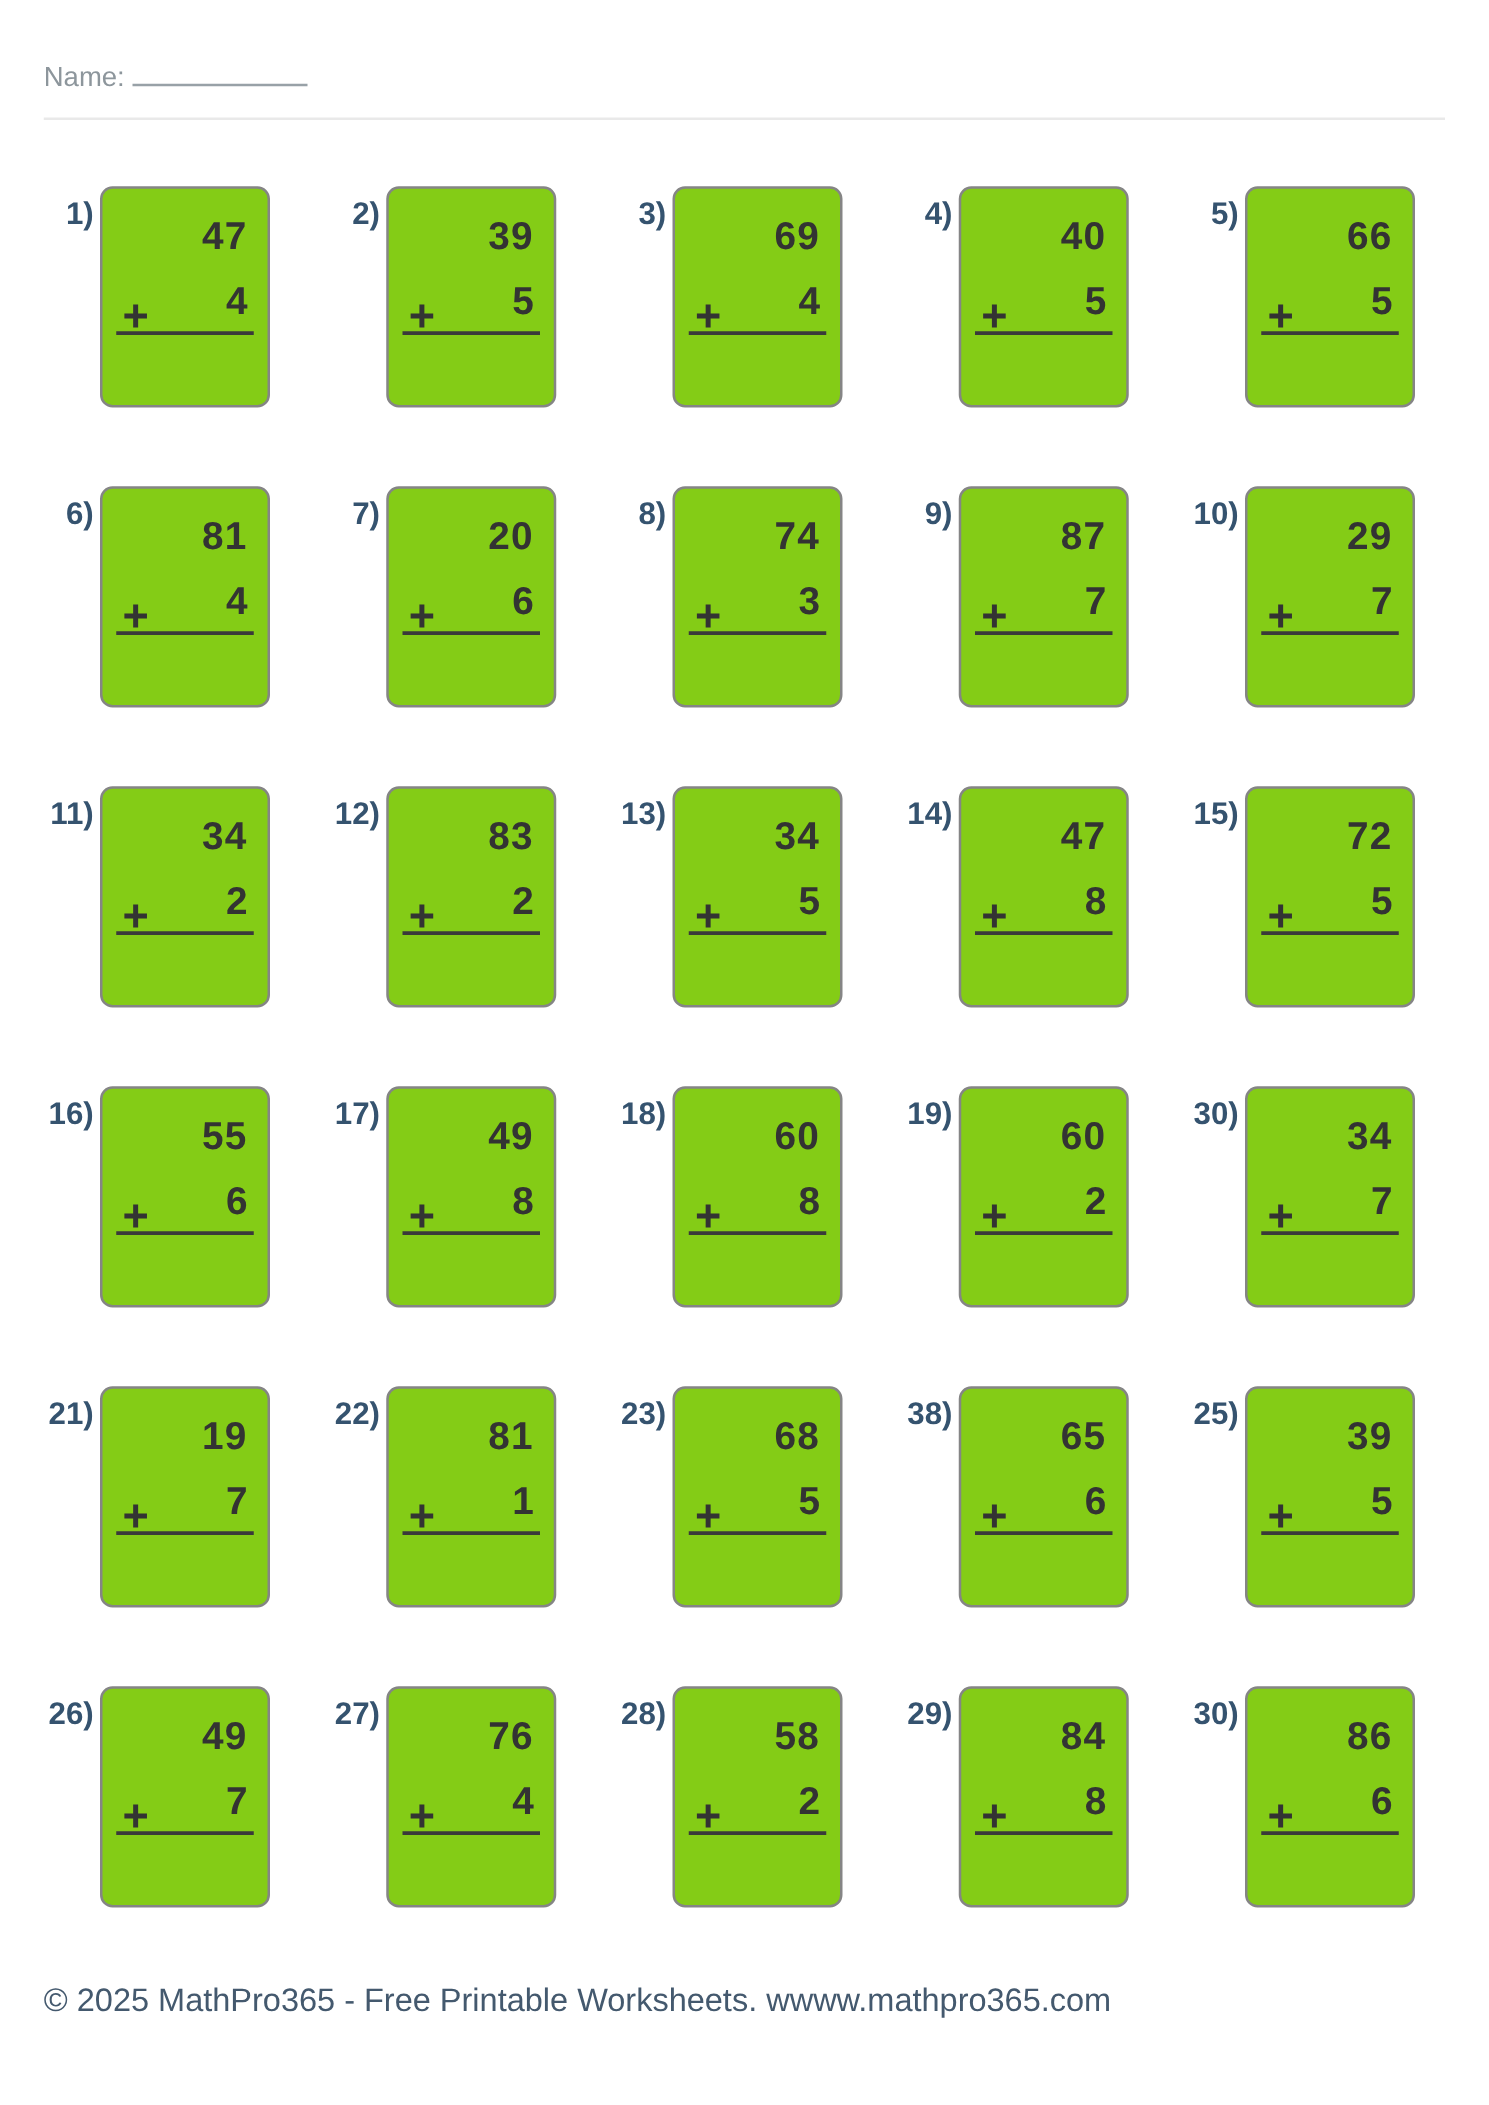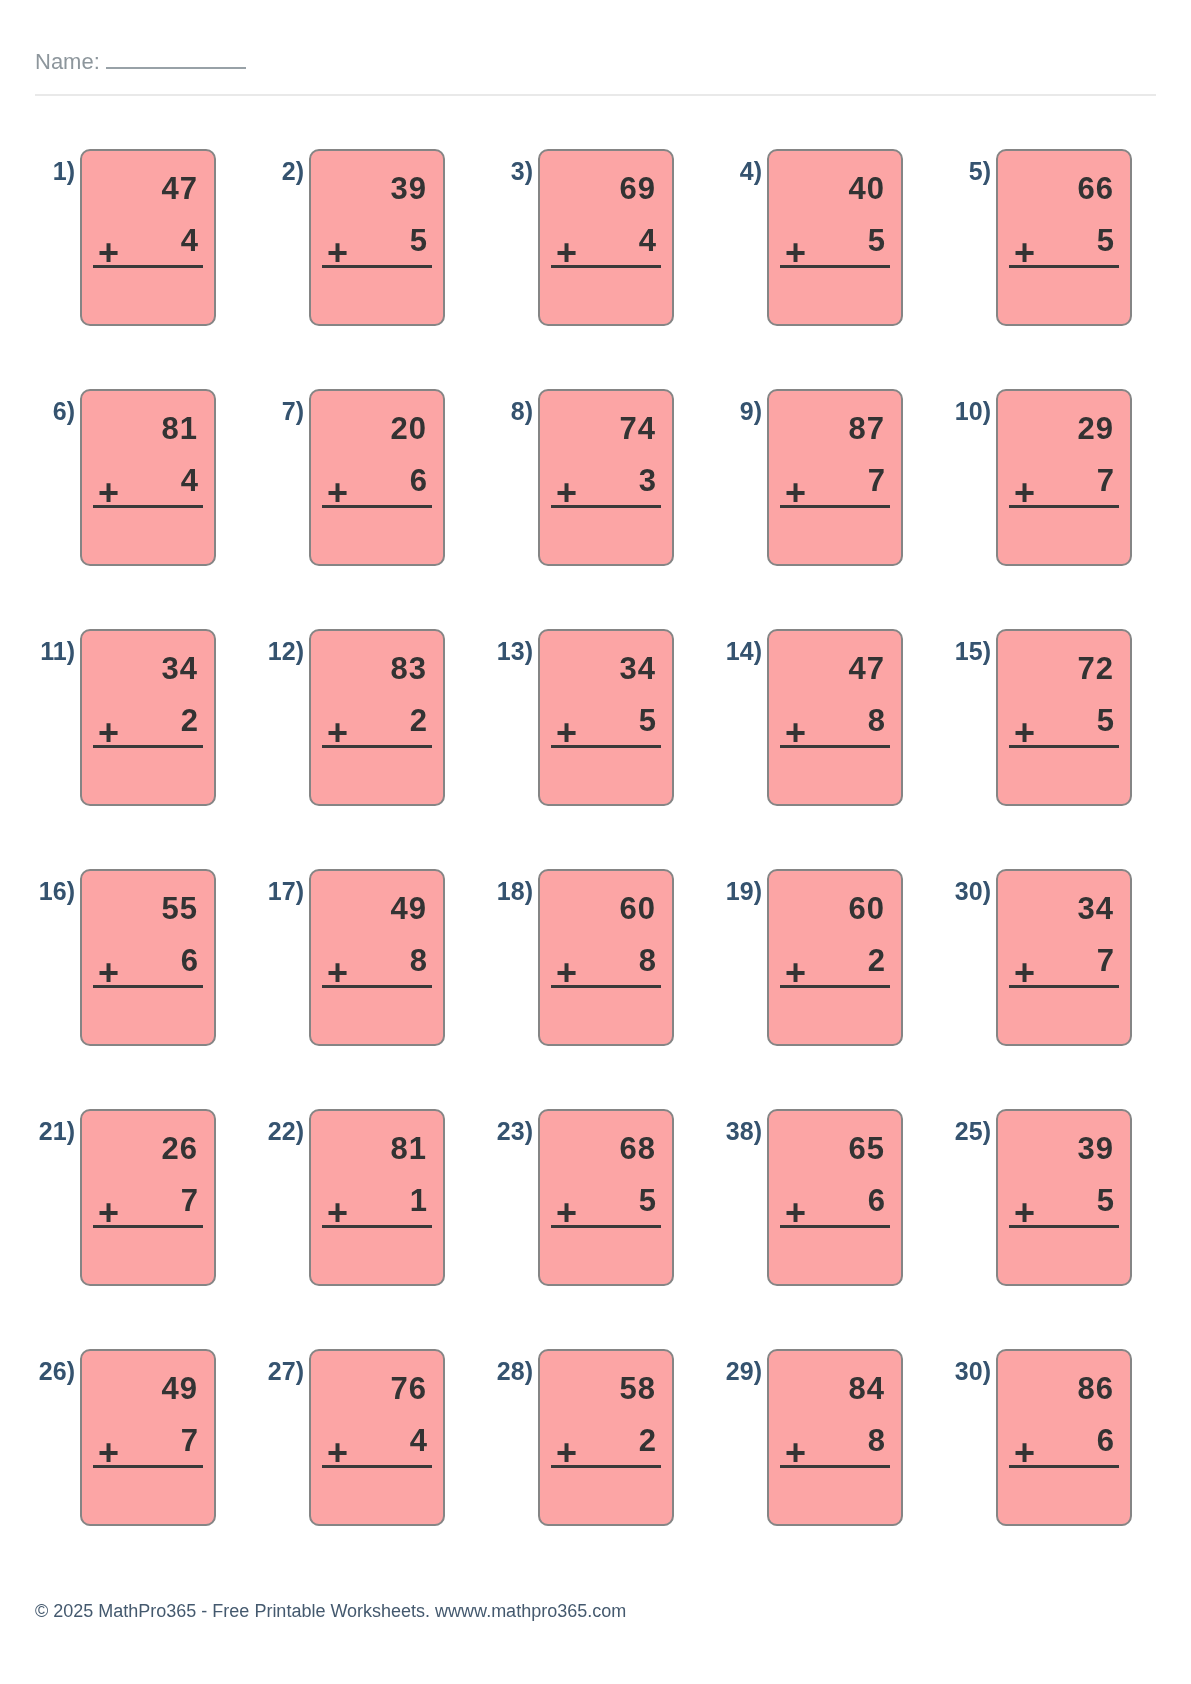--- a/index.html
+++ b/index.html
@@ -32,21 +32,21 @@
     grid-template-columns:repeat(5,181px);
     column-gap:48px; row-gap:63px;
   }
   .cell { width:181px; height:177px; display:flex; align-items:flex-start; }
   .plabel {
     width:40px; margin-right:5px; text-align:right; padding-top:9px;
     font-size:25px; font-weight:700; color:#35536f; line-height:1.1;
   }
   .pbox {
     position:relative; width:136px; height:177px;
-    border:2px solid #858585; border-radius:10px; background:#fca5a5;
+    border:2px solid #858585; border-radius:10px; background:#84cc16;
   }
   .top-num {
     position:absolute; top:22px; right:16px;
     font-size:31px; font-weight:700; color:#333333; line-height:1;
     letter-spacing:1px;
   }
   .addend {
     position:absolute; top:74px; right:16px;
     font-size:31px; font-weight:700; color:#333333; line-height:1;
   }
@@ -58,21 +58,21 @@
     position:absolute; top:114px; left:11px; right:11px;
     border-top:3px solid #3a3a3a;
   }
   .answer-area {
     position:absolute; top:118px; left:3px; right:3px; bottom:3px;
   }
 
   
   .footer {
     position:absolute; left:35px; top:1585px;
-    font-size:18px; color:#44596e;margin-top:16px;
+    font-size:26px; color:#44596e;
   }
 </style>
 </head>
 <body>
 
 <div>
 
   <div class="header">
     <span class="name-label">Name:</span><span class="name-line"></span>
   </div>
@@ -295,21 +295,21 @@
       <div class="plus">+</div>
       <div class="addend">7</div>
       <div class="hline"></div>
       <div class="answer-area"></div>
     </div>
   </div>
 
   <div class="cell">
     <div class="plabel">21)</div>
     <div class="pbox">
-      <div class="top-num">26</div>
+      <div class="top-num">19</div>
       <div class="plus">+</div>
       <div class="addend">7</div>
       <div class="hline"></div>
       <div class="answer-area"></div>
     </div>
   </div>
 
   <div class="cell">
     <div class="plabel">22)</div>
     <div class="pbox">

